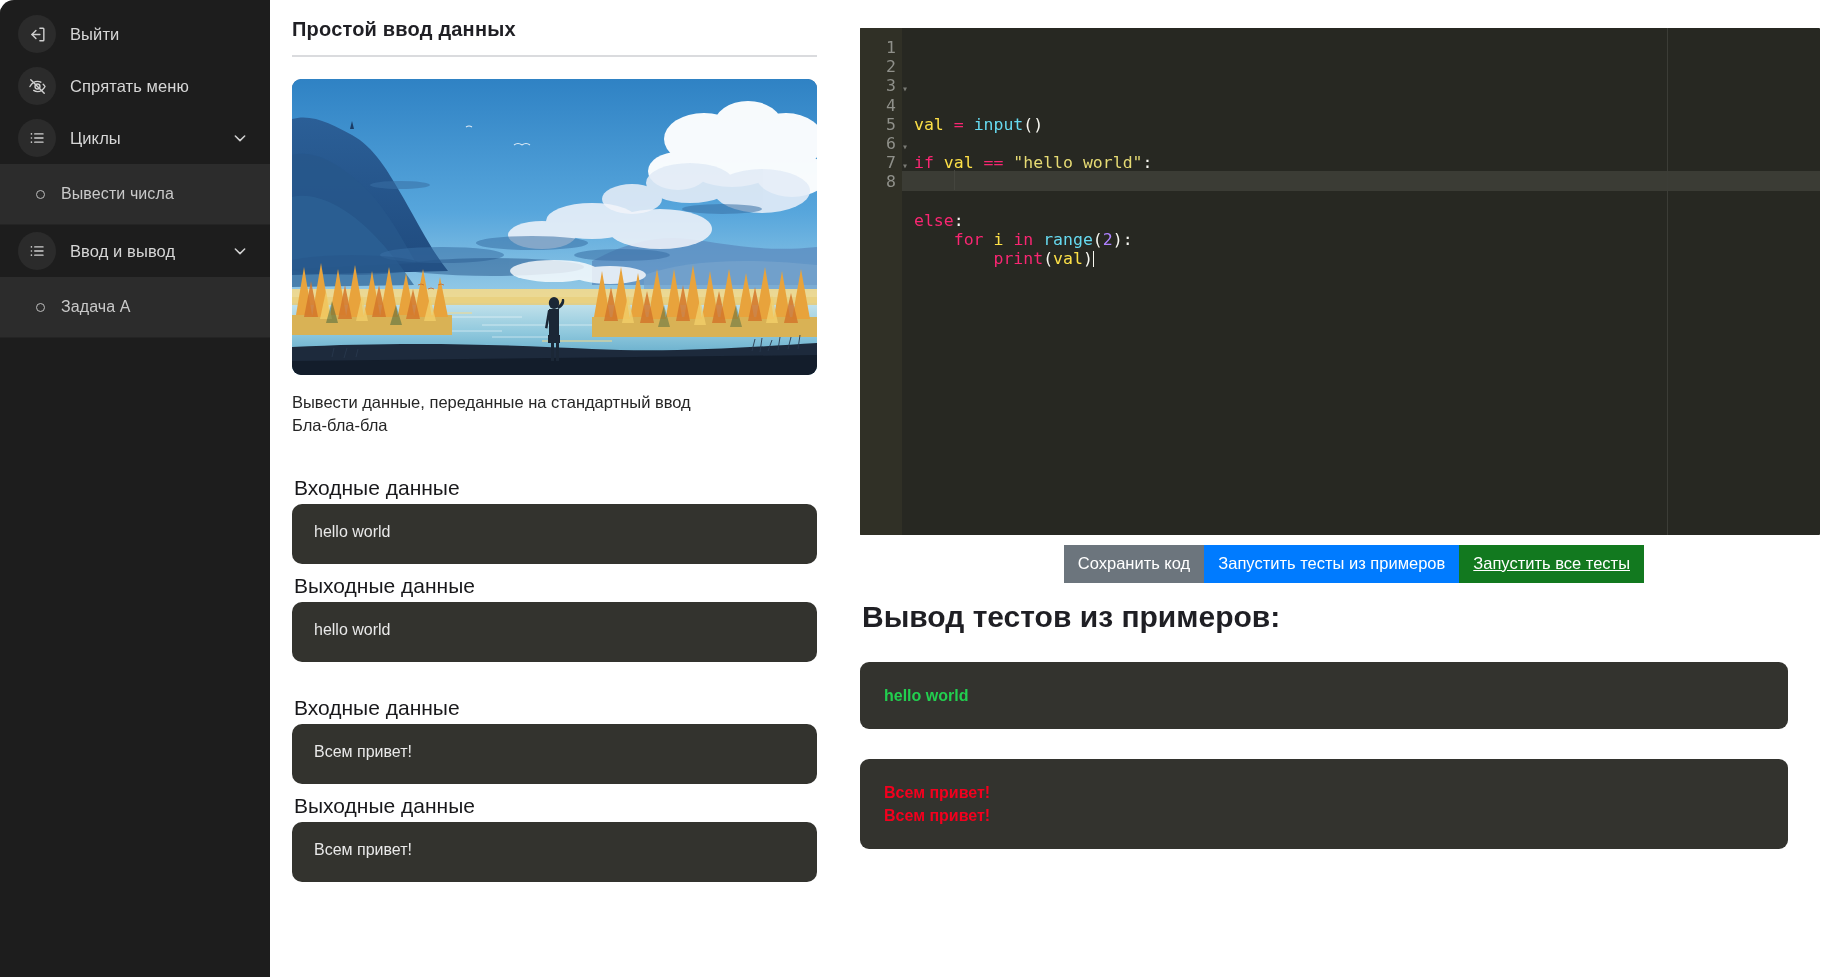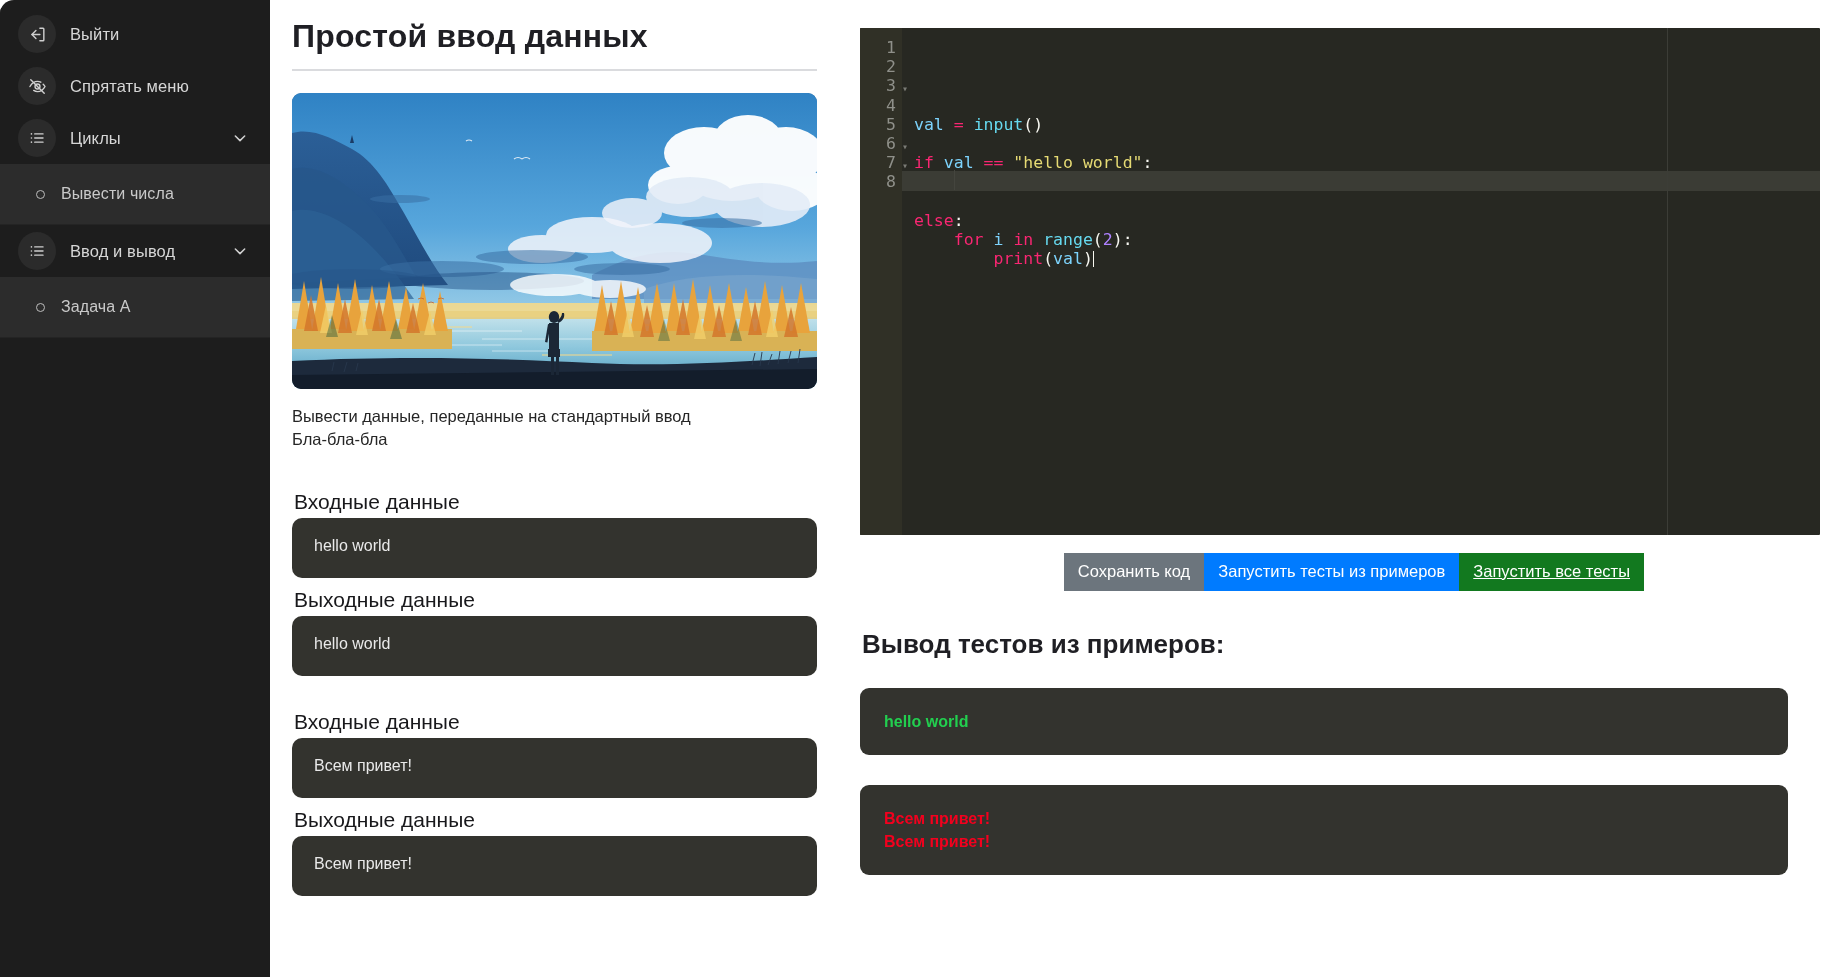--- a/index.html
+++ b/index.html
@@ -59,21 +59,21 @@
     padding: 0;
     background: #fff;
     overflow: hidden;
   }
   
   #leftcol {
     width: 560px; flex: 0 0 560px;
     padding: 18px 0 0 22px;
   }
   #page-title {
-    font-size: 32px; font-weight: 700; color: #1f1f24;
+    font-size: 20px; font-weight: 700; color: #1f1f24;
     margin: 0 0 14px 0; letter-spacing: .2px;
   }
   .rule { height: 2px; background: #dadbde; width: 525px; margin-bottom: 22px; }
 
   .hero {
     width: 525px; height: 296px;
     border-radius: 9px; overflow: hidden;
     display: block;
     background: #2e6ea8;
   }
@@ -152,46 +152,46 @@
     position: absolute; top: 0; bottom: 0; width: 1px; background: #44453e;
   }
   .caret {
     display: inline-block; width: 1px; height: 16px;
     background: #f8f8f0; vertical-align: -3px;
   }
   .tk-key   { color: #f92672; }
   .tk-fn    { color: #66d9ef; }
   .tk-str   { color: #e6db74; }
   .tk-num   { color: #ae81ff; }
-  .tk-id    { color: #7dd3fc; }
+  .tk-id    { color: #fde047; }
   .tk-op    { color: #f92672; }
   .tk-punc  { color: #f8f8f2; }
 
   
   .btnbar {
     display: flex; justify-content: flex-end;
-    margin-top: 18px;
+    margin-top: 10px;
     padding-right: 176px;
   }
   .btn {
     border: none; cursor: pointer;
     font-family: "Liberation Sans", sans-serif;
     font-size: 16.5px;
     color: #fff;
     padding: 9px 14px;
     line-height: 1.2;
     white-space: nowrap;
   }
   .btn-save { background: #6c757d; }
   .btn-examples { background: #007bff; }
   .btn-all { background: #12791f; text-decoration: underline; }
 
   .out-title {
-    font-size: 26px; font-weight: 700; color: #1f1f24;
-    margin: 38px 0 0 2px;
+    font-size: 30px; font-weight: 700; color: #1f1f24;
+    margin: 17px 0 0 2px;
   }
   .result-box {
     background: #33332e;
     border-radius: 9px;
     margin-top: 28px;
     padding: 22px 0 22px 24px;
     font-size: 16px; font-weight: 700;
     white-space: pre-wrap;
     line-height: 1.45;
     width: 928px;

